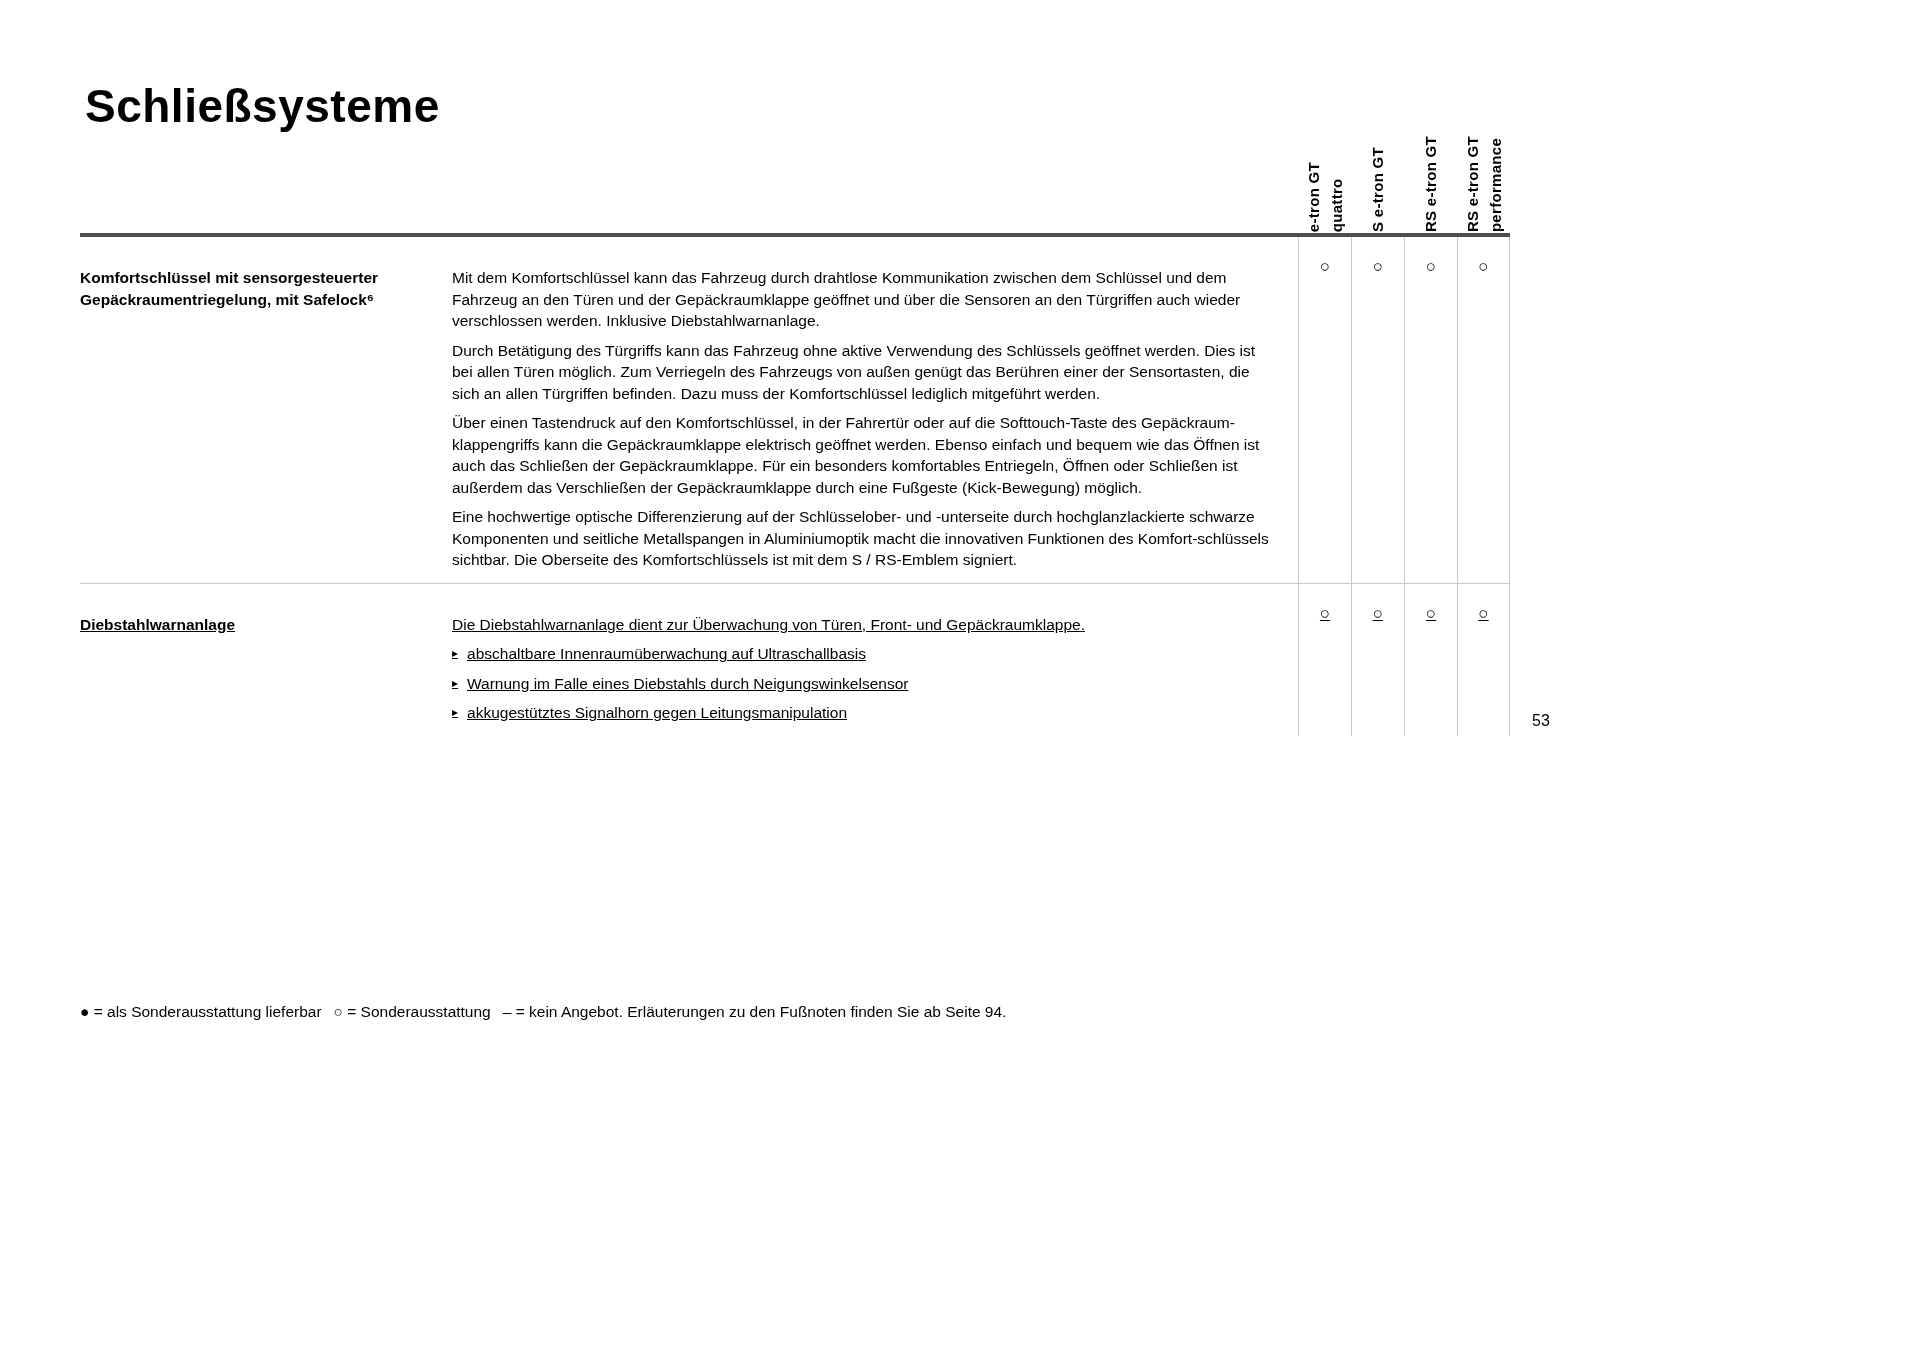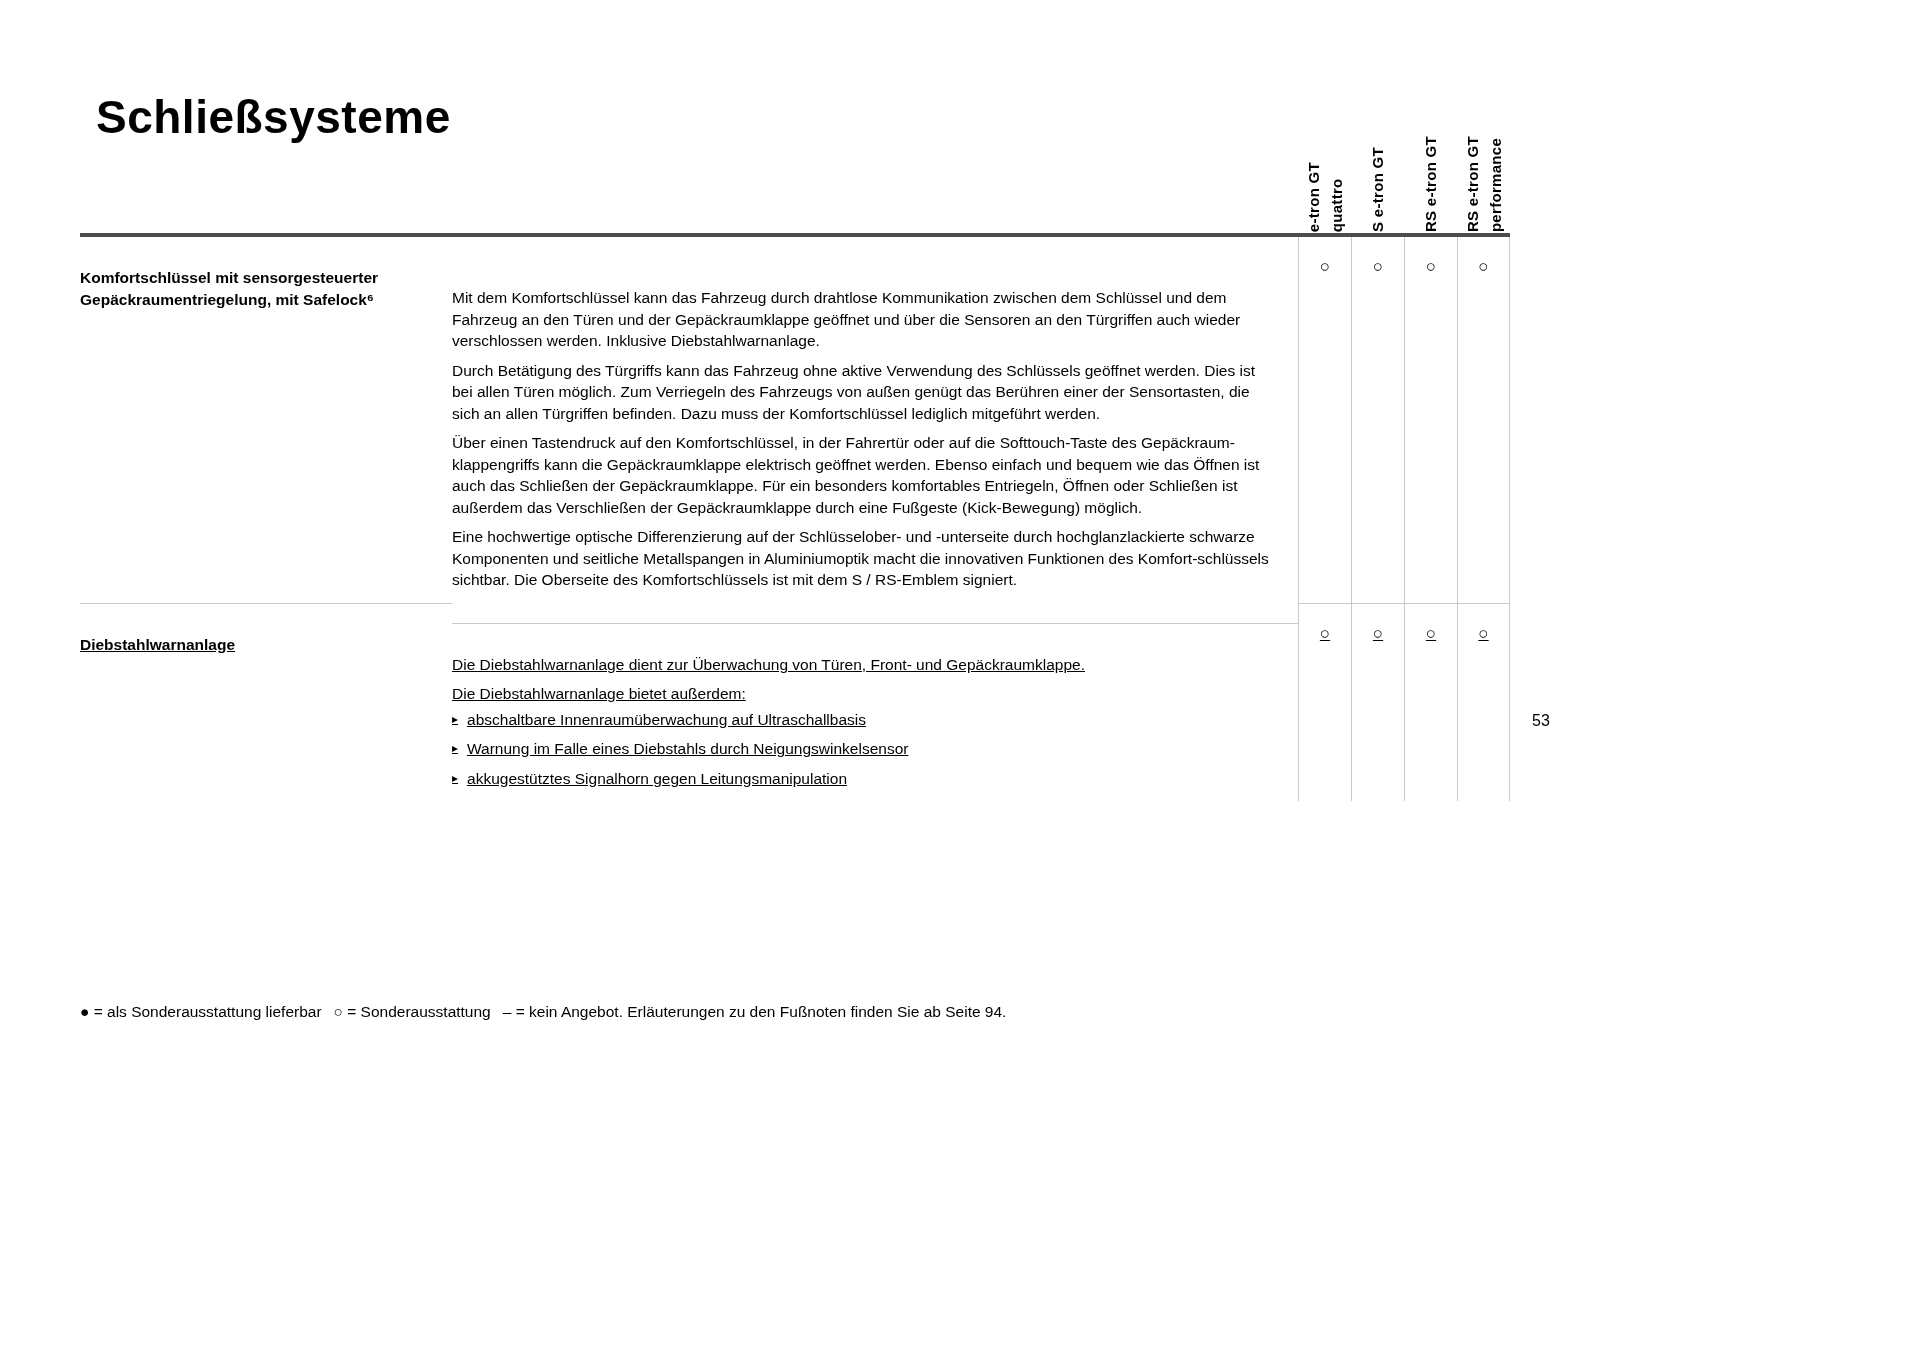--- a/index.html
+++ b/index.html
@@ -10,21 +10,21 @@
     background: #ffffff;
     font-family: "Liberation Sans", sans-serif;
     color: #000;
     position: relative;
     overflow: hidden;
   }
   .title {
     position: absolute;
     left: 80px;
     top: 74px;
-    margin: 16px;
+    margin: 5px;
     font-size: 46px;
     font-weight: bold;
     letter-spacing: 0.5px;
   }
   .col-headers {
     position: absolute;
     left: 1298px;
     top: 56px;
     width: 212px;
     height: 176px;
@@ -63,21 +63,20 @@
   .feature-cell {
     padding-right: 50px;
     font-weight: bold;
     font-size: 15.5px;
     line-height: 21.5px;
   }
   .desc-cell {
     padding-right: 18px;
     font-size: 15.5px;
     line-height: 21.5px;
-    margin-top: 20px;
   }
   .desc-cell p { margin: 0 0 8px 0; }
   .desc-cell p.intro { margin-bottom: 4px; }
   .desc-cell p.last { margin-bottom: 12px; }
   .bullet { display: flex; gap: 9px; margin: 0 0 1px 0; }
   .tri { font-size: 12px; line-height: 21.5px; flex: 0 0 auto; }
   .mark-cell {
     border-left: 1px solid #c9c9c9;
     display: flex;
     justify-content: center;
@@ -160,21 +159,20 @@
     </div>
   <div class="cell mark-cell last">
       <span>○</span>
     </div>
 
   <div class="cell feature-cell row2">
     <span>Diebstahlwarnanlage</span>
   </div>
   <div class="cell desc-cell row2">
     <p>Die Diebstahlwarnanlage dient zur Überwachung von Türen, Front- und Gepäckraumklappe.</p>
-    <p class="intro">Die Diebstahlwarnanlage bietet außerdem:</p>
     <p class="bullet">
       <span class="tri">▸</span>
       <span>abschaltbare Innenraumüberwachung auf Ultraschallbasis</span>
     </p>
     <p class="bullet">
       <span class="tri">▸</span>
       <span>Warnung im Falle eines Diebstahls durch Neigungswinkelsensor</span>
     </p>
     <p class="bullet last">
       <span class="tri">▸</span>

